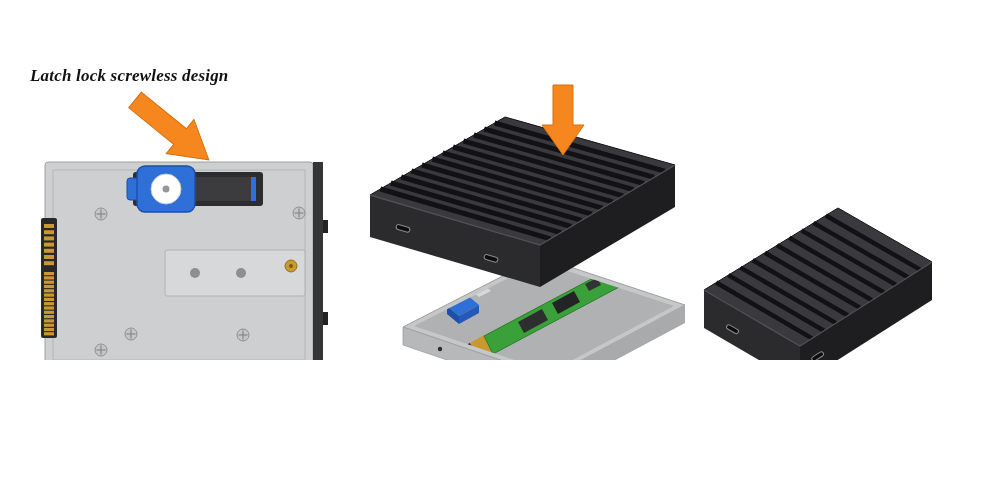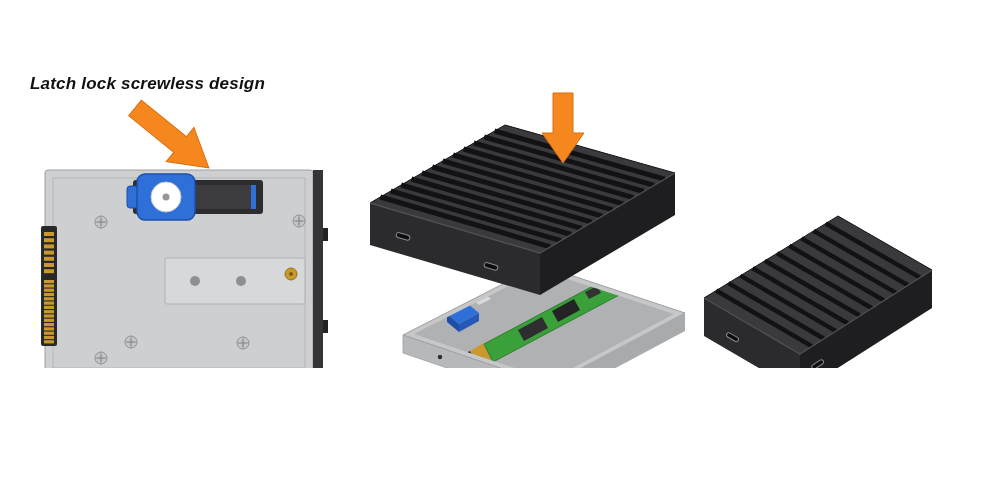--- a/index.html
+++ b/index.html
@@ -1,20 +1,19 @@
 <!DOCTYPE html>
 <html style="--background: #ffffff; --text: #111111; --arrow-orange: #f6871f; --arrow-orange-dark: #d96f0e; --latch-blue: #2e6fd8; --latch-blue-dark: #1d4fa8; --pcb-green: #3aa03a; --pcb-green-dark: #2e7d2e; --gold: #c9982e; --enclosure-top: #3a3a3e; --enclosure-front: #2b2b2e; --enclosure-side: #1e1e21; --fin-groove: #121214; --tray-gray: #c6c7c9; --tray-gray-dark: #a9aaac; --plate-gray: #cdcfd1;"><head>
 <meta charset="utf-8">
 <style>
   html,body{margin:0;padding:0;background:#fff;}
   .canvas{
     position:relative;width:1000px;height:360px;
     background:var(--background,#fff);overflow:hidden;
-    font-family:Liberation Sans, sans-serif;
-    margin-top:8px;
+    font-family:Liberation Serif, serif;
   }
   .annotation{
     position:absolute;left:30px;top:66px;
     font-size:17px;font-weight:bold;font-style:italic;
     color:var(--text,#111);letter-spacing:.2px;
   }
   svg{position:absolute;display:block;}
   #fig-adapter{left:15px;top:50px;}
   #fig-exploded{left:355px;top:70px;}
   #fig-assembled{left:690px;top:150px;}

